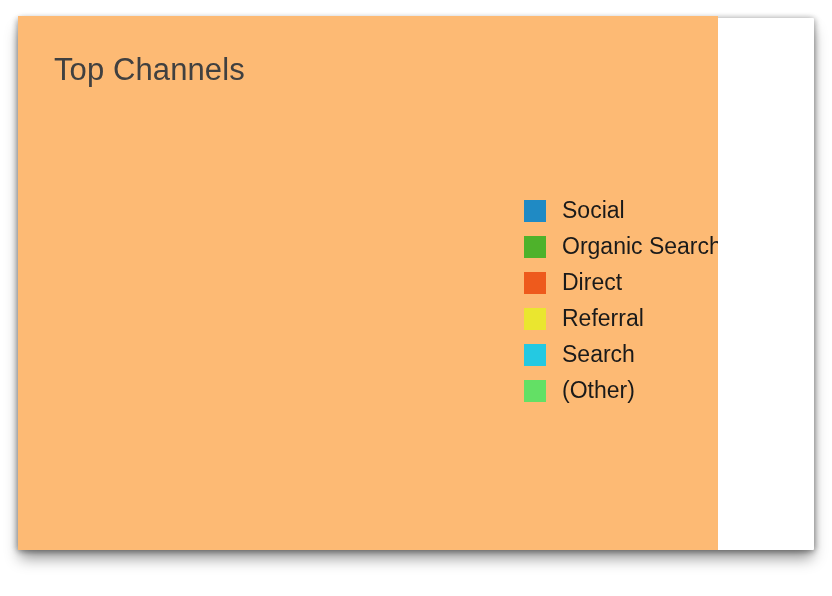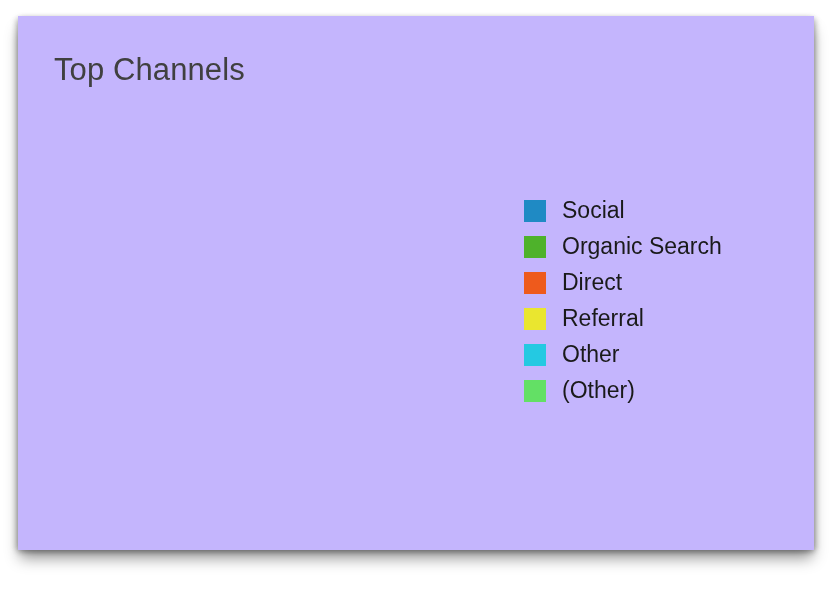--- a/index.html
+++ b/index.html
@@ -32,23 +32,23 @@
         0 2px 6px rgba(0,0,0,0.22),
        -2px 0 6px rgba(0,0,0,0.14),
         2px 0 6px rgba(0,0,0,0.14);
     border-radius: 1px;
   }
 
   .card {
     position: absolute;
     left: 18px;
     top: 16px;
-    width: 796px;
+    width: 700px;
     height: 534px;
-    background: #c4b5fd;
+    background: #fdba74;
     overflow: hidden;
   }
 
   .chart-title {
     position: absolute;
     left: 36px;
     top: 36px;
     font-size: 31px;
     font-weight: 400;
     color: #404040;
@@ -123,21 +123,21 @@
         <div class="legend-item">
           <span class="legend-swatch" style="background: rgb(238, 90, 28);"></span>
           <span class="legend-label">Direct</span>
         </div>
         <div class="legend-item">
           <span class="legend-swatch" style="background: rgb(234, 230, 47);"></span>
           <span class="legend-label">Referral</span>
         </div>
         <div class="legend-item">
           <span class="legend-swatch" style="background: rgb(36, 201, 226);"></span>
-          <span class="legend-label">Other</span>
+          <span class="legend-label">Search</span>
         </div>
         <div class="legend-item">
           <span class="legend-swatch" style="background: rgb(99, 224, 101);"></span>
           <span class="legend-label">(Other)</span>
         </div>
       </div>
 
   </div>
 </div>
 

